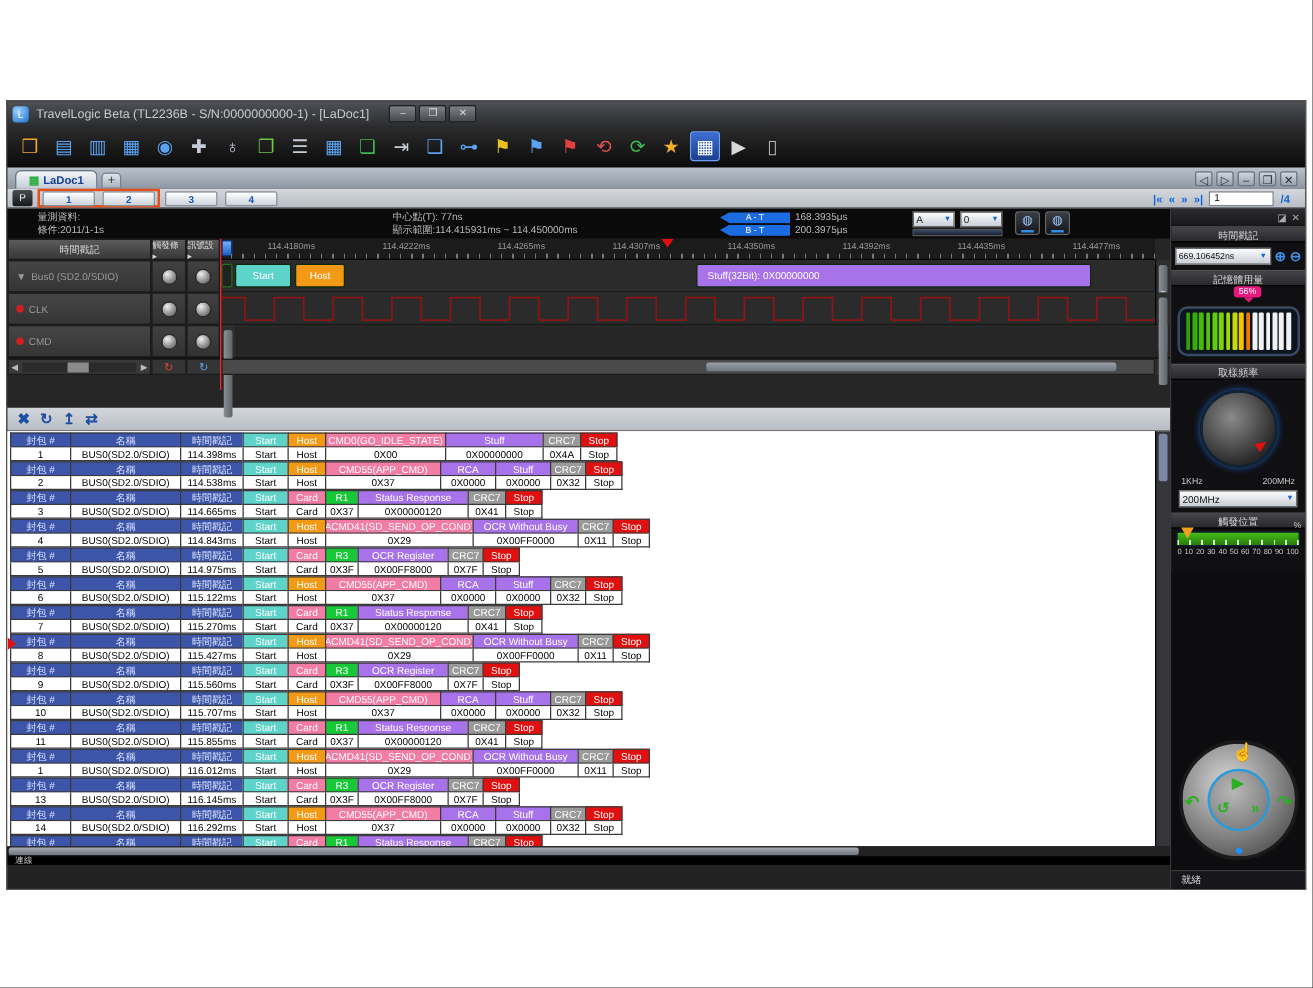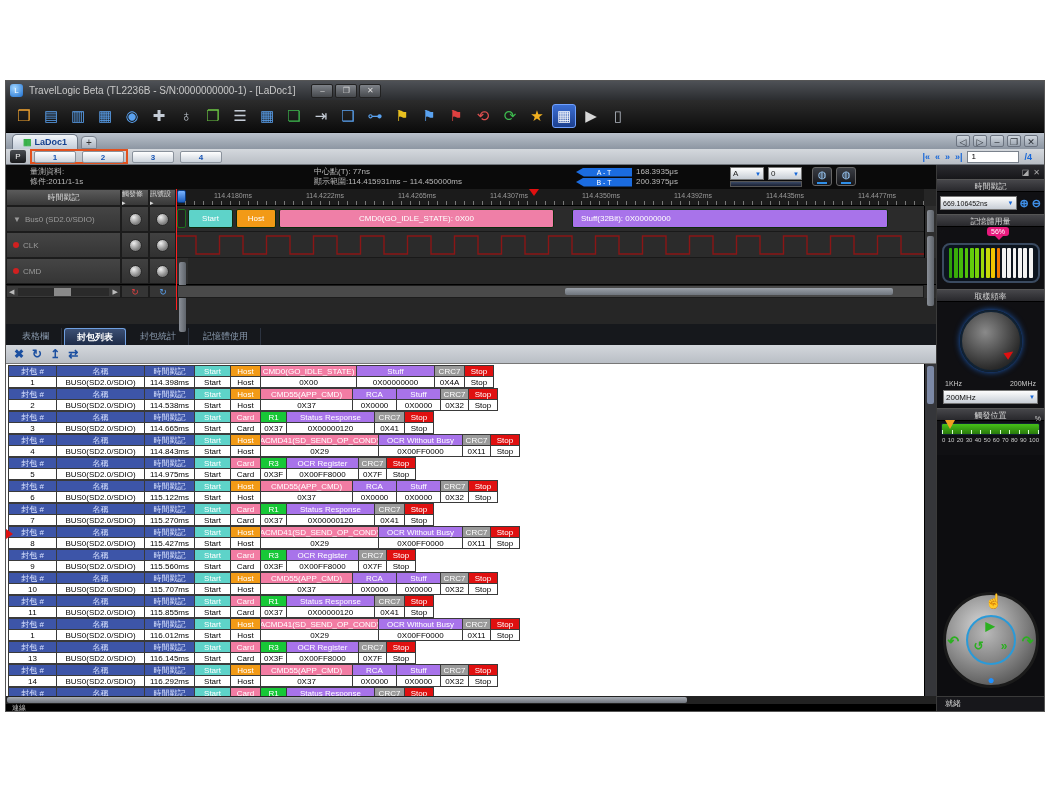--- a/index.html
+++ b/index.html
@@ -301,22 +301,21 @@
               <div class="ch-icon" style="width: 28px;">
                 <span class="sph"></span>
               </div>
               <div class="ch-icon" style="width: 27px;">
                 <span class="sph"></span>
               </div>
               <div class="wcell">
                 <div class="dblk" style="left: 1px; width: 9px; background: rgb(34, 34, 34); border-color: rgb(31, 111, 31);"></div>
                 <div class="dblk" style="left: 12px; width: 45px; background: rgb(94, 211, 201);">Start</div>
                 <div class="dblk" style="left: 60px; width: 40px; background: rgb(242, 154, 22);">Host</div>
-                <div class="dblk" style="left: 103px; width: 275px; background: rgb(239, 127, 167);">CMD0(GO_IDLE_STATE): 0X00</div>
-                <div class="dblk" style="left: 396px; width: 316px; background: rgb(168, 115, 234); justify-content: flex-start; padding-left: 8px;">Stuff(32Bit): 0X00000000</div>
+                <div class="dblk" style="left: 381px; width: 316px; background: rgb(168, 115, 234); justify-content: flex-start; padding-left: 8px;">Stuff(32Bit): 0X00000000</div>
               </div>
               <div class="vscroll">
                 <span class="th"></span>
                 <span class="grip">≡</span>
               </div>
             </div>
             <div class="chrow">
               <div class="ch-label">
                 <span class="dot" style="background: rgb(208, 32, 32);"></span>
                 <span>CLK</span>
@@ -365,26 +364,20 @@
         <div class="mini-btn">
               <span style="color:#5aa2f0;">↻</span>
             </div>
         <div class="bigscroll">
               <span class="th"></span>
             </div>
         <div style="width:12px; background:#2e2e2e;"></div>
       </div>
     </div>
 
-    <div class="bottomtabs" id="bottomtabs">
-          <div class="btab">表格欄</div>
-          <div class="btab active">封包列表</div>
-          <div class="btab">封包統計</div>
-          <div class="btab">記憶體使用</div>
-        </div>
 
     <div class="tools" id="packettools">
           <span class="tool">✖</span>
           <span class="tool">↻</span>
           <span class="tool">↥</span>
           <span class="tool">⇄</span>
         </div>
 
     <div class="tablewrap">
       <div class="tablearea" id="packettable">

